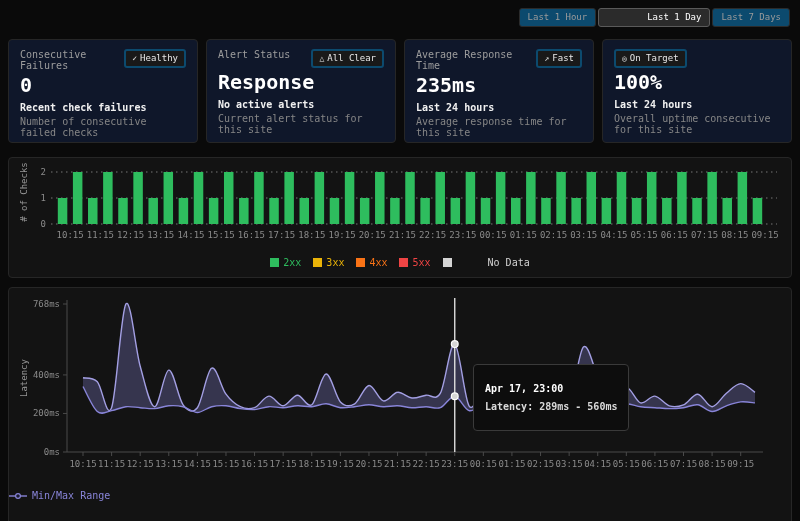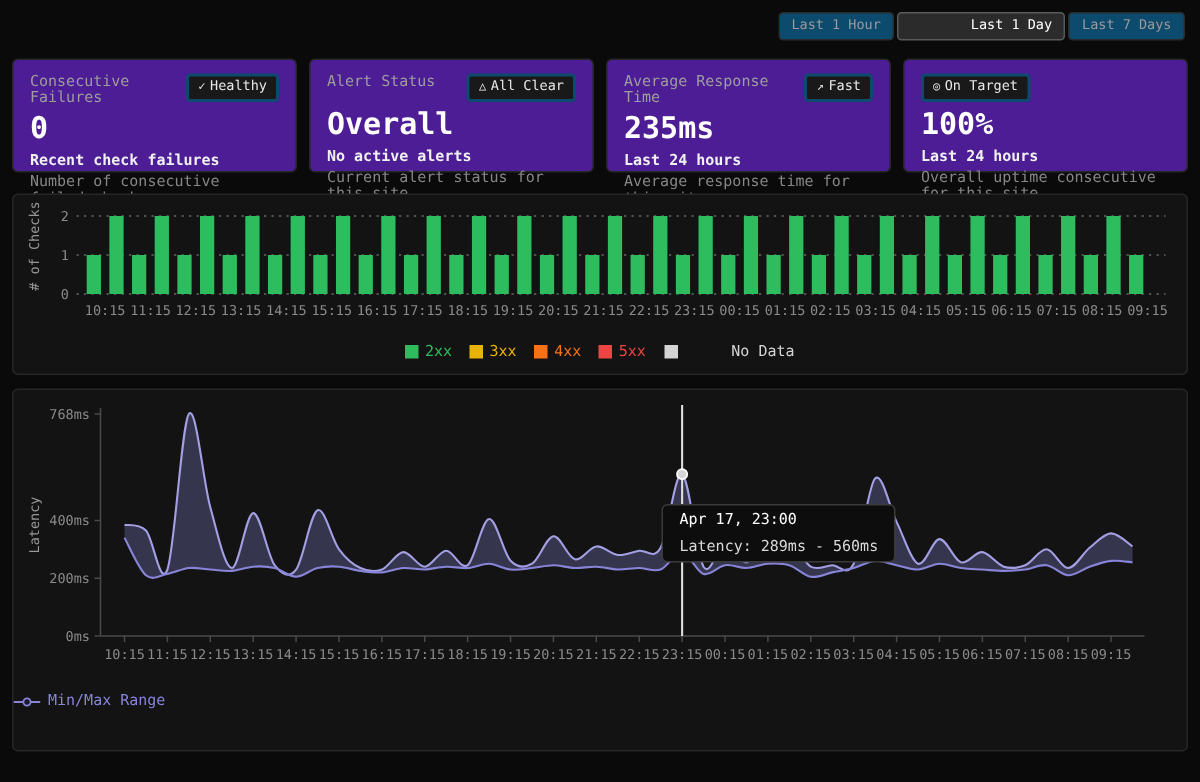--- a/index.html
+++ b/index.html
@@ -3,21 +3,21 @@
 <meta charset="utf-8">
 <style>
   html,body{margin:0;padding:0;background:#0a0a0a;width:800px;height:521px;overflow:hidden;
     font-family:"DejaVu Sans Mono","Liberation Mono",monospace;color:#e5e5e5;-webkit-font-smoothing:antialiased;}
   .topbar{display:flex;justify-content:flex-end;padding:8px 10px 0 10px;}
   .btn-group{display:flex;gap:2px;}
   .range-btn{font-family:inherit;font-size:9px;line-height:1;padding:4px 8px;background:#0c4a6e;
     border:1px solid #2b2b2b;color:#9a9a9a;border-radius:3px;cursor:pointer;}
   .range-btn.active{background:#2b2b2b;color:#fff;border-color:#5a5a5a;padding-left:48px;}
   .stats{display:flex;gap:8px;margin:12px 8px 0 8px;}
-  .card{flex:1;box-sizing:border-box;height:76px;background:#4c1d95;border:1px solid #262626;border-radius:4px;padding:9px 11px;}
+  .card{flex:1;box-sizing:border-box;height:104px;background:#0f172a;border:1px solid #262626;border-radius:4px;padding:9px 11px;}
   .card-head{display:flex;justify-content:space-between;align-items:flex-start;}
   .card-title{font-size:10px;color:#9d9d9d;letter-spacing:0;}
   .badge{font-size:9px;line-height:1;border:2px solid #0c4a6e;background:#191919;color:#e8e8e8;
     padding:3px 6px;border-radius:3px;white-space:nowrap;}
   .badge .bicon{margin-right:3px;font-size:8px;}
   .card-value{font-size:20px;font-weight:bold;color:#ffffff;margin:4px 0 7px 0;line-height:1;}
   .card-sub{font-size:10px;font-weight:bold;color:#f0f0f0;margin-bottom:3px;}
   .card-desc{font-size:10px;color:#868686;}
   .panel{position:relative;margin:0 8px;background:#131313;border:1px solid #262626;border-radius:4px;box-sizing:border-box;}
   .panel.checks{margin-top:14px;height:121px;padding-top:6px;}
@@ -26,22 +26,22 @@
     font-size:9px;color:#979797;pointer-events:none;}
   .vlabel.checks-lab{left:-30px;top:29px;}
   .vlabel.latency-lab{left:-30px;top:85px;}
   .chart-svg{display:block;}
   .checks-svg{margin-left:14px;}
   .latency-svg{margin-left:6px;}
   .legend-row{display:flex;justify-content:center;align-items:flex-end;gap:12px;margin-top:1px;font-size:10px;}
   .legend-item{display:flex;align-items:center;gap:4px;}
   .legend-item .sw{width:9px;height:9px;display:inline-block;}
   .latency-legend{margin-top:4px;font-size:10px;color:#8884d8;display:flex;justify-content:flex-start;align-items:center;gap:5px;}
-  .tooltip{position:absolute;left:432px;top:76px;background:#0d0d0dF2;background:#0d0d0d;
-    border:1px solid #3a3a3a;border-radius:4px;padding:4px 11px;z-index:5;}
+  .tooltip{position:absolute;left:464px;top:76px;background:#0d0d0dF2;background:#0d0d0d;
+    border:1px solid #3a3a3a;border-radius:4px;padding:18px 11px;z-index:5;font-weight:bold;}
   .tooltip .tt1{font-size:10px;color:#ffffff;margin-bottom:7px;}
   .tooltip .tt2{font-size:10px;color:#d9d9d9;}
 </style>
 </head>
 <body>
 
 <div class="topbar">
   <div class="btn-group">
     <button class="range-btn">Last 1 Hour</button>
     <button class="range-btn active">Last 1 Day</button>
@@ -57,21 +57,21 @@
     </div>
     <div class="card-value">0</div>
     <div class="card-sub">Recent check failures</div>
     <div class="card-desc">Number of consecutive failed checks</div>
   </div>
   <div class="card">
     <div class="card-head">
       <span class="card-title">Alert Status</span>
       <span class="badge"><span class="bicon">△</span><span>All Clear</span></span>
     </div>
-    <div class="card-value">Overall</div>
+    <div class="card-value">Response</div>
     <div class="card-sub">No active alerts</div>
     <div class="card-desc">Current alert status for this site</div>
   </div>
   <div class="card">
     <div class="card-head">
       <span class="card-title">Average Response Time</span>
       <span class="badge"><span class="bicon">↗</span><span>Fast</span></span>
     </div>
     <div class="card-value">235ms</div>
     <div class="card-sub">Last 24 hours</div>

